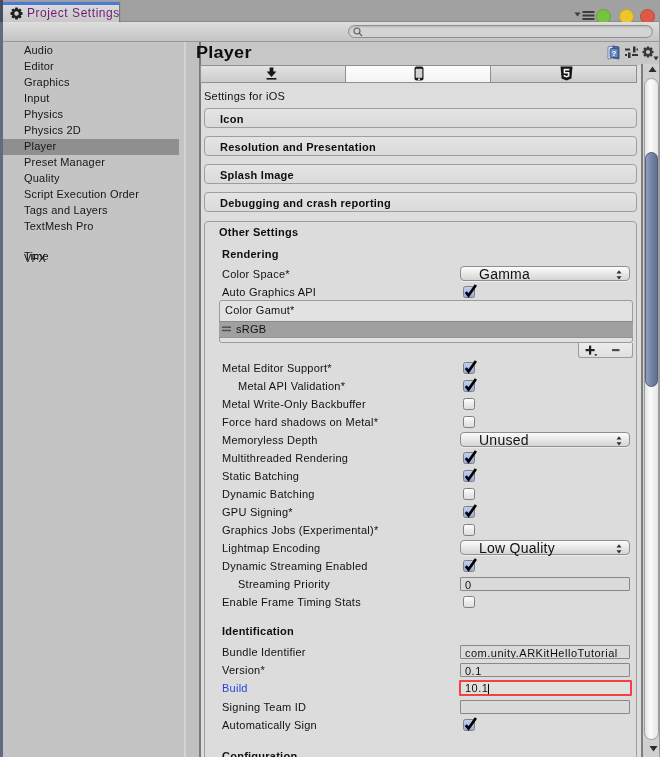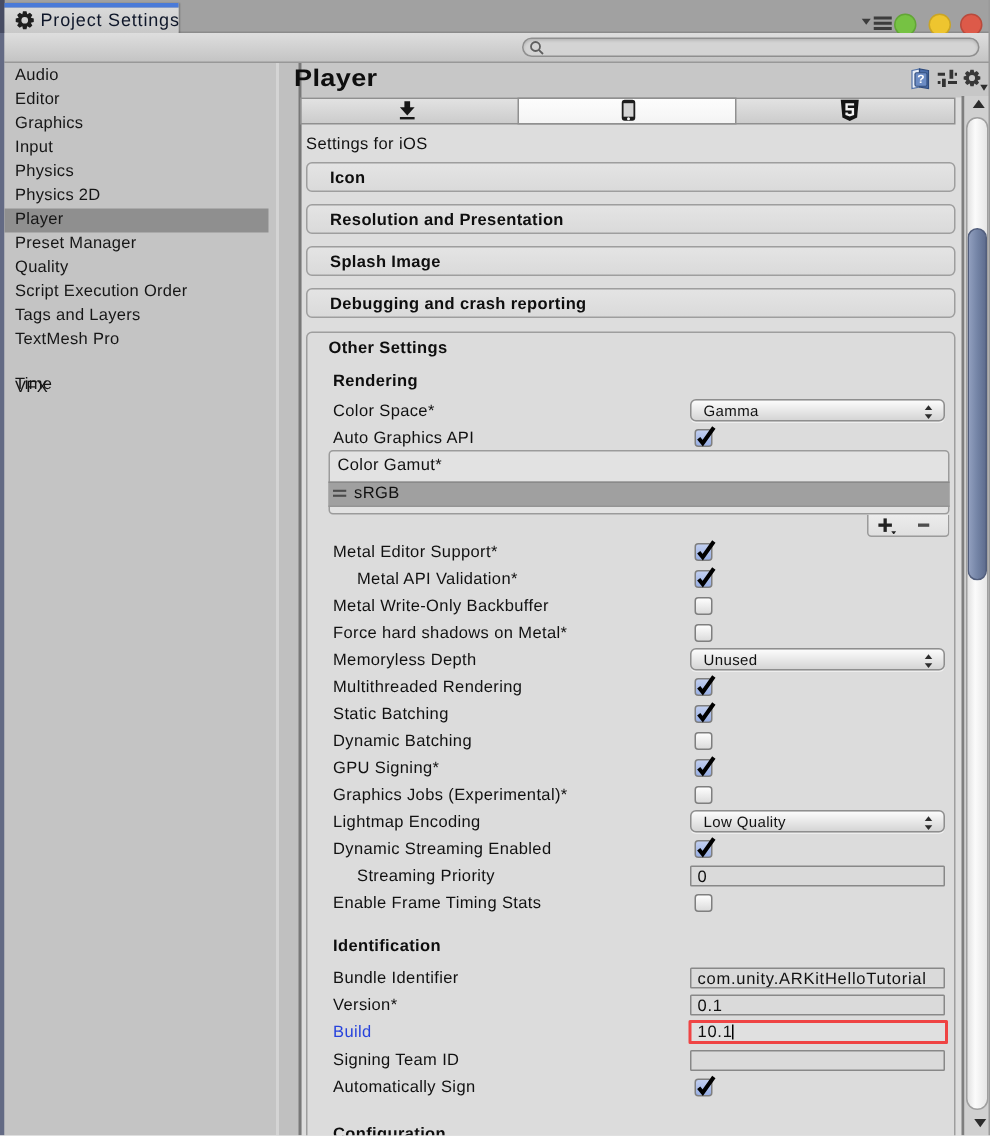--- a/index.html
+++ b/index.html
@@ -1,23 +1,23 @@
 <!DOCTYPE html>
 <html><head><meta charset="utf-8"><style>
 html,body{margin:0;padding:0}
 .stage{position:relative;width:660px;height:757px;background:#c4c4c4;font-family:"Liberation Sans",sans-serif;overflow:hidden}
 .abs{position:absolute}
 .lbl{font-size:11px;color:#111;white-space:nowrap;line-height:14px;letter-spacing:.25px}
 .b{font-weight:bold;color:#0e0e0e}
-.dd{width:170px;height:15px;border:1px solid #8e8e8e;border-radius:4px;background:linear-gradient(#fcfcfc,#d5d5d5);font-size:10px;line-height:15px;padding-left:8px;color:#111;box-sizing:border-box;letter-spacing:.25px;box-shadow:0 1px 0 rgba(255,255,255,.5)}
+.dd{width:170px;height:15px;border:1px solid #8e8e8e;border-radius:4px;background:linear-gradient(#fcfcfc,#d5d5d5);font-size:14px;line-height:15px;padding-left:18px;color:#111;box-sizing:border-box;letter-spacing:.25px;box-shadow:0 1px 0 rgba(255,255,255,.5)}
 .fld{width:170px;height:14px;border:1px solid #888888;border-radius:1px;background:#dadada;font-size:11px;line-height:14px;padding-left:4px;color:#111;box-sizing:border-box;white-space:nowrap;overflow:hidden;letter-spacing:.5px}
 .ffld{width:173px;height:16px;border:2px solid #ef4444;line-height:13px;background:#e0e0e0}
 .caret{display:inline-block;width:1px;height:10px;background:#000;vertical-align:-2px}
 .hdr{left:204px;width:433px;height:20px;border:1px solid #9e9e9e;border-radius:4px;background:linear-gradient(#e4e4e4,#dadada);font-size:11px;font-weight:bold;color:#0e0e0e;line-height:20px;padding-left:15px;box-sizing:border-box;letter-spacing:.25px}
-.side{font-size:11px;color:#161616;line-height:16px;padding-left:10px;letter-spacing:.2px}
+.side{font-size:11px;color:#161616;line-height:16px;padding-left:24px;letter-spacing:.2px}
 </style></head><body>
 <div class="stage">
 <svg width="0" height="0" style="position:absolute">
       <defs>
 <linearGradient id="cbg" x1="0" y1="0" x2="0" y2="1">
           <stop offset="0" stop-color="#c3d0f0"></stop>
           <stop offset="1" stop-color="#97aee4"></stop>
         </linearGradient>
 <linearGradient id="cwh" x1="0" y1="0" x2="0" y2="1">
           <stop offset="0" stop-color="#ffffff"></stop>
@@ -36,21 +36,21 @@
 </defs>
     </svg>
 
 <div class="abs" style="left:0;top:0;width:660px;height:22px;background:#a1a1a1;border-bottom:1px solid #8b8b8b;box-sizing:border-box"></div>
 <div class="abs" style="left:0;top:0;width:3px;height:757px;background:#636a84"></div>
 <div class="abs" style="left:0;top:0;width:3px;height:22px;background:#474c63"></div>
 <div class="abs" style="left:3px;top:2px;width:116px;height:20px;background:linear-gradient(#dadada,#c8c8c8);border-top:3px solid #4a7ad8;box-sizing:border-box;box-shadow:1px 0 1px rgba(0,0,0,.25)"></div>
 <svg class="abs" style="left:10px;top:7px" width="13" height="13" viewBox="0 0 14 14">
       <path fill="#1e1e1e" fill-rule="evenodd" d="M13.48 5.74 L13.48 8.26 L11.36 8.76 L11.33 8.84 L12.47 10.69 L10.69 12.47 L8.84 11.33 L8.76 11.36 L8.26 13.48 L5.74 13.48 L5.24 11.36 L5.16 11.33 L3.31 12.47 L1.53 10.69 L2.67 8.84 L2.64 8.76 L0.52 8.26 L0.52 5.74 L2.64 5.24 L2.67 5.16 L1.53 3.31 L3.31 1.53 L5.16 2.67 L5.24 2.64 L5.74 0.52 L8.26 0.52 L8.76 2.64 L8.84 2.67 L10.69 1.53 L12.47 3.31 L11.33 5.16 L11.36 5.24 Z M7 4.6 A2.4 2.4 0 1 0 7 9.4 A2.4 2.4 0 1 0 7 4.6 Z"></path>
     </svg>
-<div class="abs" style="left:27px;top:6px;font-size:12px;color:#0f172a;letter-spacing:0.55px">Project Settings</div>
+<div class="abs" style="left:27px;top:6px;font-size:12px;color:#701a75;letter-spacing:0.55px">Project Settings</div>
 <svg class="abs" style="left:574px;top:10px" width="21" height="11">
 <path d="M0.5 2.5 L6.5 2.5 L3.5 6.5 Z" fill="#3c3c3c"></path>
 <rect x="8.5" y="1" width="12" height="2" fill="#3c3c3c"></rect>
       <rect x="8.5" y="4.5" width="12" height="2" fill="#3c3c3c"></rect>
       <rect x="8.5" y="8" width="12" height="2" fill="#3c3c3c"></rect>
     </svg>
 <div class="abs" style="left:596px;top:9px;width:13px;height:13px;border-radius:50%;background:#76c243;border:0.5px solid #62a536"></div>
 <div class="abs" style="left:619px;top:9px;width:13px;height:13px;border-radius:50%;background:#eec52f;border:0.5px solid #caa524"></div>
 <div class="abs" style="left:640px;top:9px;width:13px;height:13px;border-radius:50%;background:#dd5a49;border:0.5px solid #b94a3c"></div>
 <div class="abs" style="left:3px;top:22px;width:657px;height:20px;background:linear-gradient(#dedede,#c4c4c4);border-bottom:1px solid #989898;box-sizing:border-box"></div>

